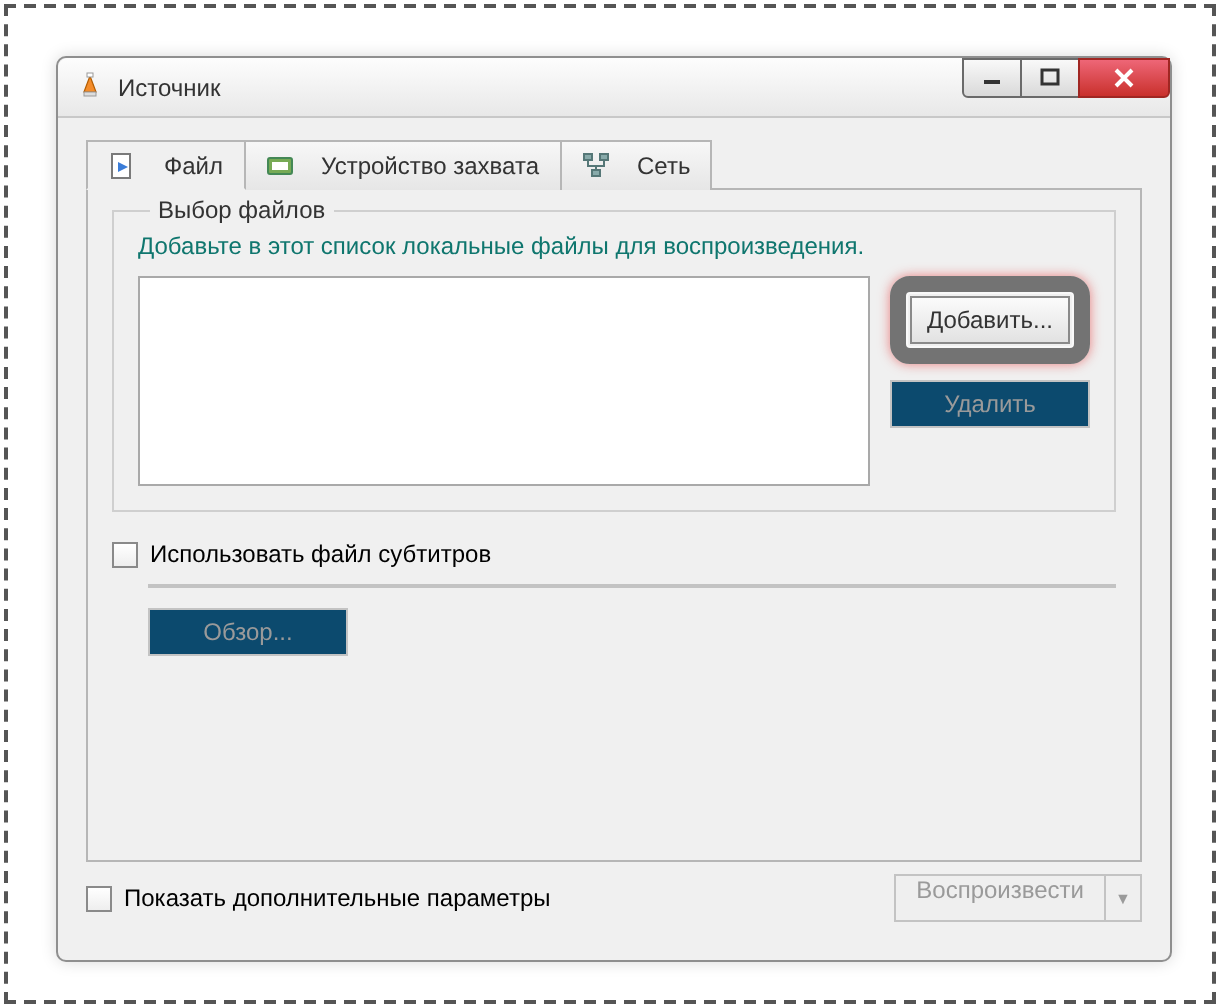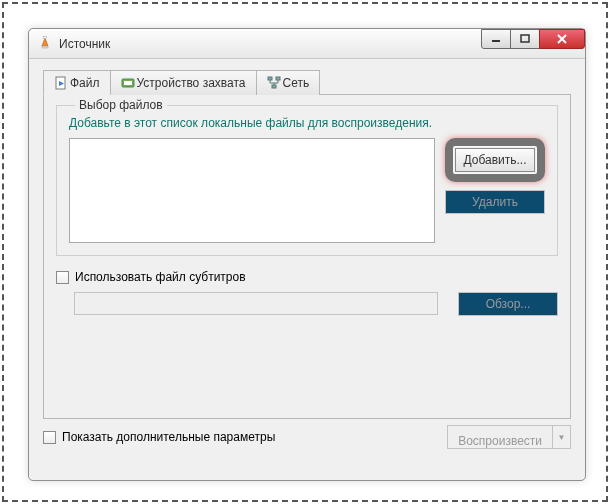--- a/index.html
+++ b/index.html
@@ -9,42 +9,42 @@
 .titlebar { height: 30px; background: linear-gradient(to bottom, #fdfdfd, #e8e8e8); border-bottom: 1px solid #c8c8c8; border-radius: 5px 5px 0 0; display: flex; align-items: center; padding: 0 0 0 8px; }
 .titlebar-icon { width: 16px; height: 16px; margin-right: 6px; display: flex; align-items: center; justify-content: center; }
 .titlebar-title { flex: 1; color: #333; }
 .win-controls { display: flex; align-items: flex-start; height: 100%; }
 .win-btn { width: 30px; height: 20px; border: 1px solid #6a6a6a; margin-left: -1px; display: flex; align-items: center; justify-content: center; font-size: 10px; background: linear-gradient(to bottom,#f9f9f9,#d9d9d9); }
 .win-btn.min { border-radius: 0 0 0 3px; }
 .win-btn.close { background: linear-gradient(to bottom,#e67,#c9302c); border-color:#a02622; border-radius:0 0 3px 0; color:#fff; font-weight:bold; width:46px; }
 .win-btn.max { }
 .client { padding: 10px 14px 12px 14px; }
 .tabs { display:flex; border-bottom:1px solid #b6b6b6; height:26px; }
-.tab { display:flex; align-items:center; gap:2px; padding:0 10px; border:1px solid #b6b6b6; border-bottom:none; background:linear-gradient(to bottom,#f7f7f7,#e6e6e6); margin-right:-1px; position:relative; top:1px; color:#333; }
+.tab { display:flex; align-items:center; gap:14px; padding:0 10px; border:1px solid #b6b6b6; border-bottom:none; background:linear-gradient(to bottom,#f7f7f7,#e6e6e6); margin-right:-1px; position:relative; top:1px; color:#333; }
 .tab.active { background:#f0f0f0; border-bottom:1px solid #f0f0f0; z-index:2; }
 .tab-icon { width:14px; height:14px; display:flex; align-items:center; justify-content:center; }
 .tab-content { border:1px solid #b6b6b6; border-top:none; padding:10px 12px 12px 12px; background:#f0f0f0; }
 .group { border:1px solid #cfcfcf; padding:10px 12px 12px 12px; margin-bottom:14px; position:relative; }
 .group-title { position:absolute; top:-8px; left:8px; background:#f0f0f0; padding:0 4px; color:#333;margin-left:10px; }
 .group-desc { color:#0f766e; margin-bottom:8px; }
 .file-row { display:flex; gap:10px; }
 .file-list { flex:1; height:105px; background:#fff; border:1px solid #a9a9a9; }
 .file-btns { display:flex; flex-direction:column; gap:8px; width:100px; }
 .btn { height:24px; border:1px solid #8a8a8a; background:linear-gradient(to bottom,#fbfbfb,#e2e2e2); display:flex; align-items:center; justify-content:center; color:#333; }
 .btn.disabled { color:#9a9a9a; border-color:#c3c3c3; background:#0c4a6e; }
 .highlight { border:8px solid #737373; border-radius:10px; box-shadow:0 0 0 1px rgba(255,255,255,0.6) inset, 0 0 6px rgba(228,51,51,0.6); padding:2px; }
 .subtitle-row { display:flex; align-items:center; gap:6px; margin-bottom:8px; }
 .chk { width:13px; height:13px; border:1px solid #8a8a8a; background:linear-gradient(to bottom,#fff,#eee); }
-.subfile-row { display:flex; gap:20px; margin-left:18px; }
+.subfile-row { display:flex; gap:10px; margin-left:18px;flex-direction:column; }
 .subfile-input { flex:1; height:23px; border:1px solid #c3c3c3; background:#efefef; }
 .spacer { height:90px; }
 .footer { display:flex; align-items:center; gap:10px; padding-top:6px; }
 .footer-left { flex:1; display:flex; align-items:center; gap:6px; }
 .split-btn { display:flex; }
-.split-main { height:24px; padding:0 10px; border:1px solid #c3c3c3; background:#efefef; display:flex; align-items:flex-end; color:#9a9a9a; }
+.split-main { height:24px; padding:0 10px; border:1px solid #c3c3c3; background:#efefef; display:flex; align-items:flex-start; color:#9a9a9a; }
 .split-arrow { width:18px; height:24px; border:1px solid #c3c3c3; border-left:none; background:#efefef; display:flex; align-items:center; justify-content:center; color:#9a9a9a; font-size:8px; }
 svg { display:block; }
 </style>
 </head>
 <body>
 <div class="frame">
 <div class="window">
   <div class="titlebar">
     <span class="titlebar-icon">
       <svg width="16" height="16" viewBox="0 0 16 16">

